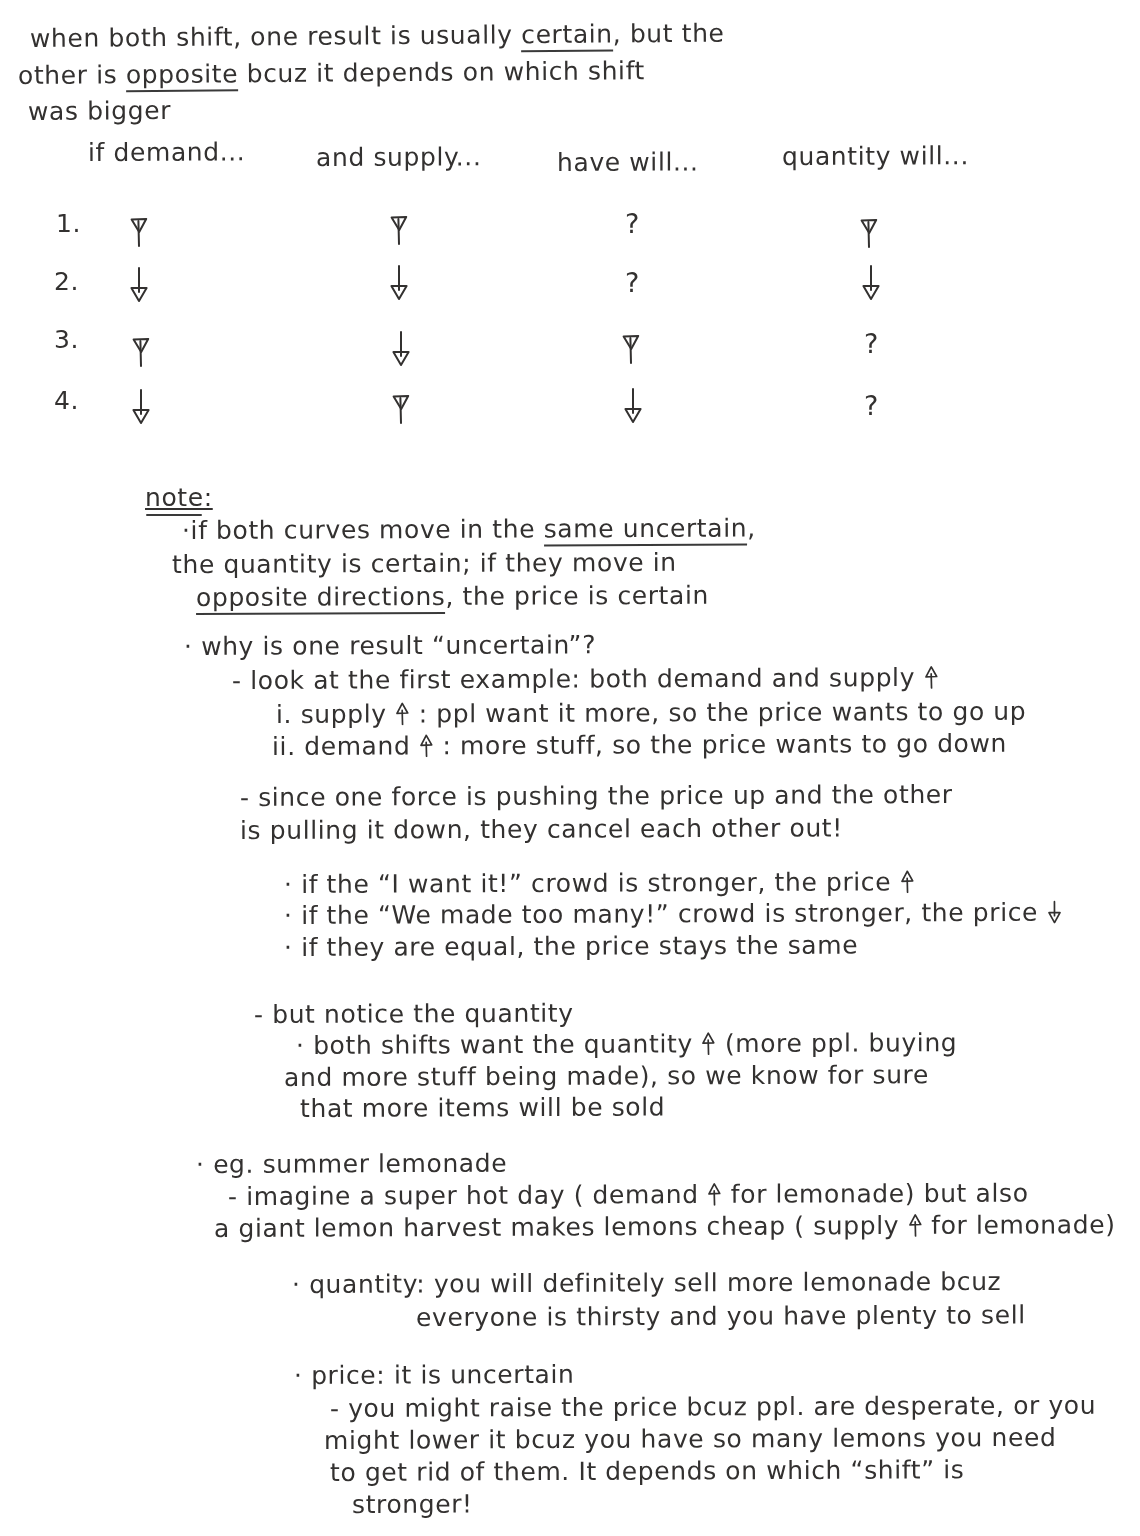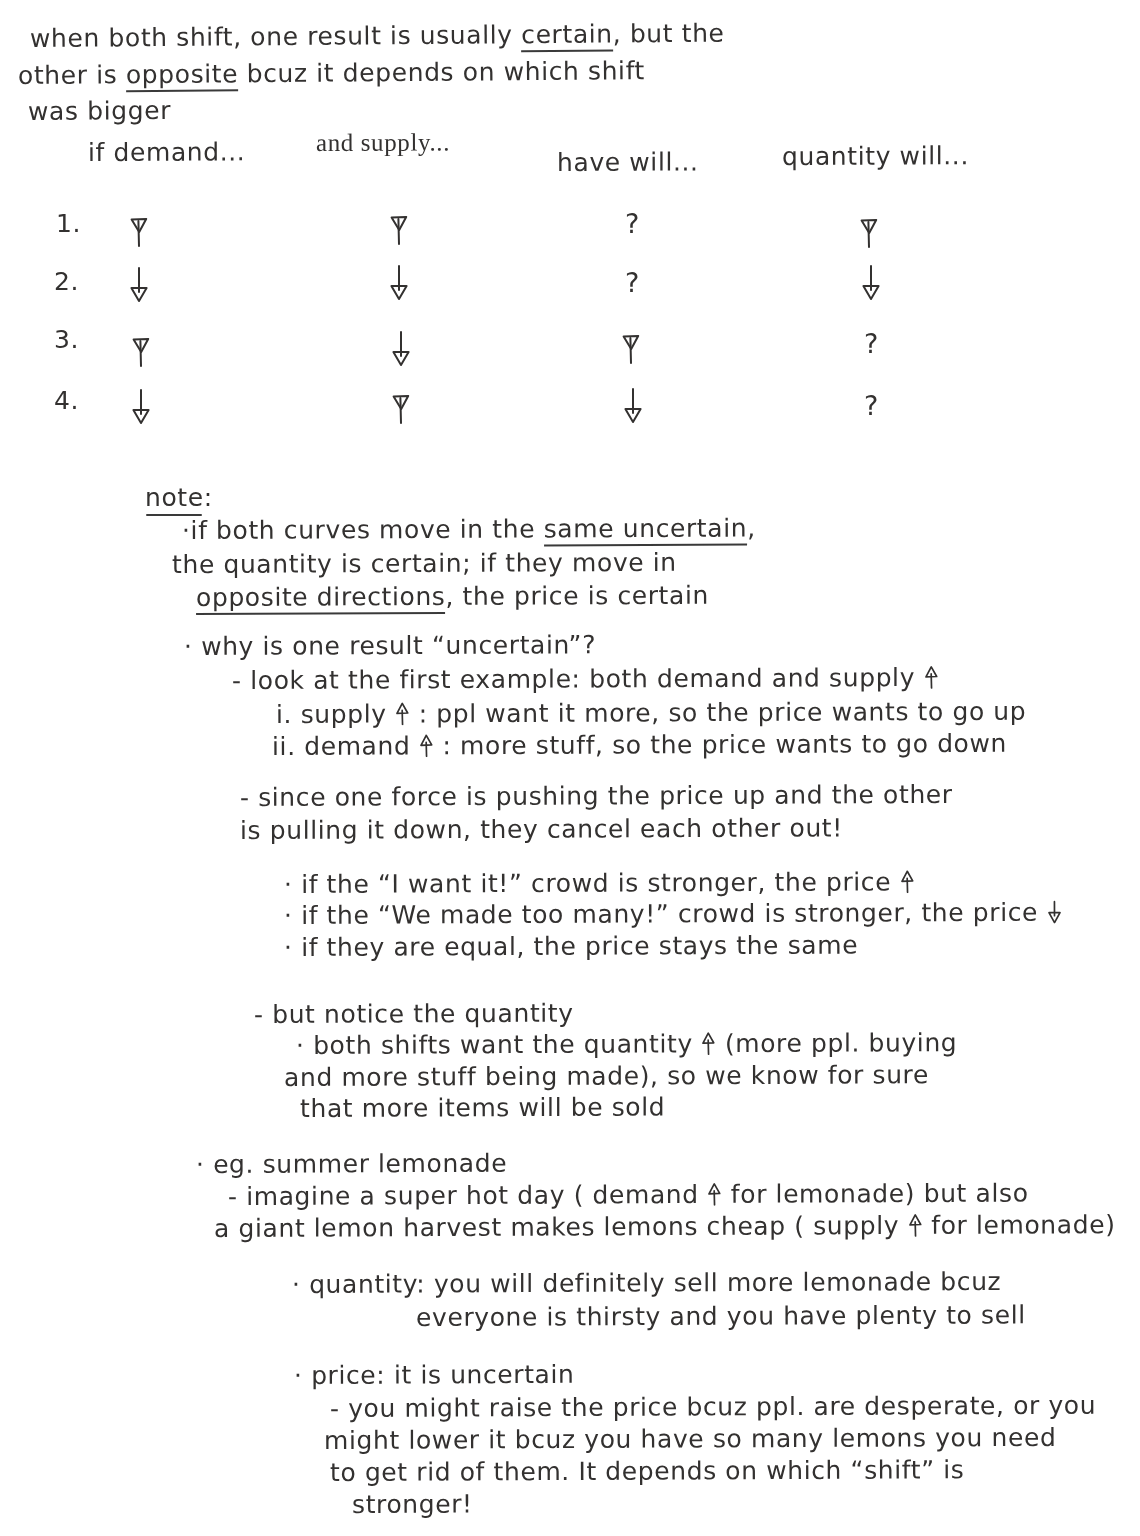--- a/index.html
+++ b/index.html
@@ -79,21 +79,21 @@
   <div class="hw sk1" style="left:30px; top:26px;"><span>when both shift, one result is usually </span><span class="underline-word">certain</span><span>, but the</span></div>
 
   <div class="hw sk1" style="left:18px; top:63px;"><span>other is </span><span class="underline-word">opposite</span><span> bcuz it depends on which shift</span></div>
 
   <div class="hw sk1" style="left:28px; top:99px;"><span>was bigger</span></div>
 </div>
 
 <div id="table-region">
 
   <div class="hw sk3 col-head" style="left:88px;  top:140px;">if demand...</div>
-  <div class="hw sk3 col-head" style="left:316px; top:130px;font-family:Liberation Serif, serif;">and supply...</div>
+  <div class="hw sk3 col-head" style="left:316px; top:145px;">and supply...</div>
   <div class="hw sk3 col-head" style="left:557px; top:150px;">have will...</div>
   <div class="hw sk3 col-head" style="left:782px; top:144px;">quantity will...</div>
 
   <div class="hw sk0 row-num" style="left:56px; top:211px;">1.</div>
   <div class="arrow" style="left:128px; top:205px;">
     <svg width="22" height="42" viewBox="0 0 22 42">
         <path d="M11 41 L10.4 16" stroke="#333130" stroke-width="2" fill="none" stroke-linecap="round"></path>
         <path d="M10.6 14 L3.6 27 L18.2 26.4 Z" stroke="#333130" stroke-width="2" fill="none" stroke-linejoin="round" transform="rotate(180 10.9 20.5)"></path>
       </svg>
   </div>
@@ -169,21 +169,21 @@
   <div class="arrow" style="left:622px; top:387px;">
     <svg width="22" height="42" viewBox="0 0 22 42">
         <path d="M11 2 L11 26" stroke="#333130" stroke-width="2" fill="none" stroke-linecap="round"></path>
         <path d="M3.4 22 L18.6 22 L11 35 Z" stroke="#333130" stroke-width="2" fill="none" stroke-linejoin="round"></path>
       </svg>
   </div>
   <div class="qmark" style="left:864px; top:390px;">?</div>
 </div>
 
 <div>
-  <div class="hw sk0" style="left:145px; top:485px;">note:</div>
+  <div class="hw sk0" style="left:145px; top:485px;text-decoration:underline;">note:</div>
   <div class="note-rule" style="left:146px; top:514px; width:56px;"></div>
 
   <div class="hw sk3" style="left:182px; top:518px;"><span>·</span><span>if both curves move in the </span><span class="underline-word">same uncertain</span><span>,</span></div>
 
   <div class="hw sk3" style="left:172px; top:552px;">the quantity is certain; if they move in</div>
 
   <div class="hw sk3" style="left:196px; top:585px;"><span class="underline-word">opposite directions</span><span>, the price is certain</span></div>
 </div>
 
 <div>

